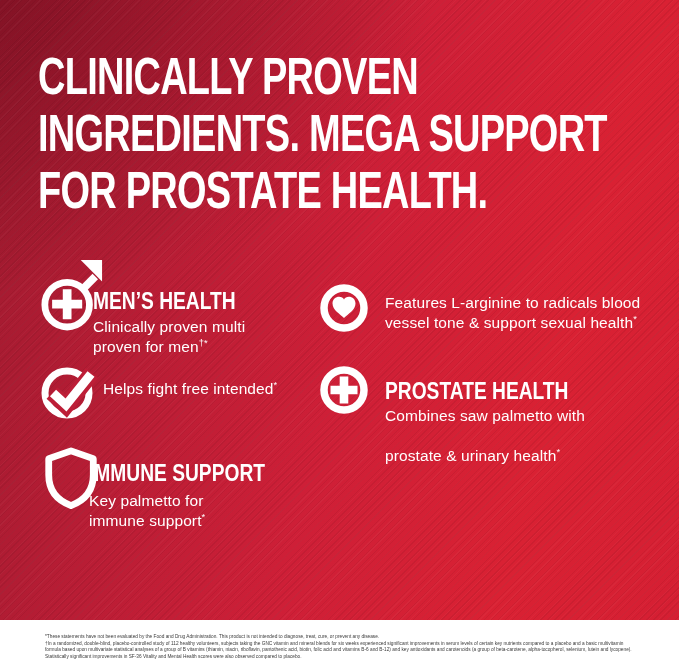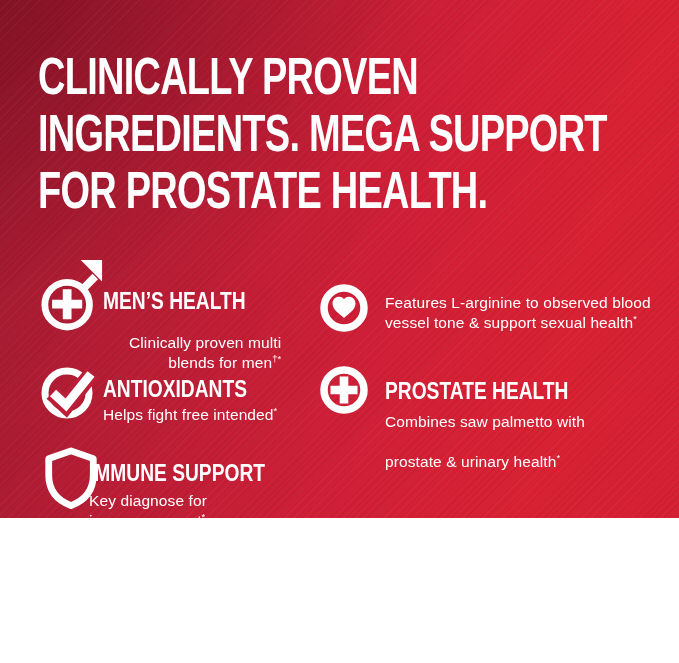--- a/index.html
+++ b/index.html
@@ -1,18 +1,18 @@
 <!DOCTYPE html>
 <html><head>
 <meta charset="utf-8">
 <style>
   * { margin:0; padding:0; box-sizing:border-box; }
   body { font-family: "Liberation Sans", sans-serif; background:#ffffff; }
   .canvas {
-    position:relative; width:679px; height:518px; overflow:hidden; background:#ffffff;
+    position:relative; width:679px; height:663px; overflow:hidden; background:#ffffff;
   }
   .red-bg {
     position:absolute; left:0; top:0; width:679px; height:620px;
     background:
       radial-gradient(620px 420px at 0% 0%, rgba(70,0,14,0.30), rgba(70,0,14,0) 70%),
       linear-gradient(105deg, #9e1a2f 0%, #b91d35 28%, #ce1f37 52%, #d92133 78%, #d51f33 100%);
   }
   .red-bg::after {
     content:""; position:absolute; inset:0;
     background:
@@ -55,77 +55,76 @@
     <span class="hl-line">FOR PROSTATE HEALTH.</span>
   </h1>
 
   <div class="feature" style="left:40px; top:256px;">
     <svg class="icon" style="top:2px;" width="64" height="74" viewBox="0 0 66 76">
       <circle cx="28" cy="48" r="23" fill="none" stroke="#ffffff" stroke-width="7"></circle>
       <path d="M23.5 32 h9 v11 h11 v9 h-11 v11 h-9 v-11 h-11 v-9 h11 z" fill="#ffffff"></path>
       <line x1="44" y1="32" x2="57" y2="19" stroke="#ffffff" stroke-width="8"></line>
       <path d="M42 2 H64 V24 Z" fill="#ffffff"></path>
     </svg>
-    <div class="ftext" style="left:63px; top:32px;text-align:right;">
+    <div class="ftext" style="left:53px; top:32px;">
       <div class="ftitle"><span class="cond">MEN’S HEALTH</span></div>
-      <div class="fbody" style="margin-top:19px;">
+      <div class="fbody" style="margin-top:3px;">
         <span>Clinically proven multi</span><br>
-        <span>blends for men</span><sup>†*</sup>
+        <span>proven for men</span><sup>†*</sup>
       </div>
     </div>
   </div>
 
   <div class="feature" style="left:40px; top:362px;">
     <svg class="icon" style="top:0;" width="60" height="60" viewBox="0 0 60 60">
       <circle cx="27" cy="31" r="22" fill="none" stroke="#ffffff" stroke-width="7"></circle>
       <path d="M12 31 L26 44 L52 11" fill="none" stroke="#bd1e37" stroke-width="16"></path>
       <path d="M13 31 L26 43 L51 12" fill="none" stroke="#ffffff" stroke-width="9"></path>
     </svg>
     <div class="ftext" style="left:63px; top:14px;">
-      <div class="ftitle"><span class="cond">ANTIOXIDANTS</span></div>
       <div class="fbody" style="margin-top:3px;">
         <span>Helps fight free intended</span><sup>*</sup>
       </div>
     </div>
   </div>
 
   <div class="feature" style="left:40px; top:444px;">
     <svg class="icon" style="top:3px; left:3px;" width="56" height="62" viewBox="0 0 56 64">
       <path d="M28 4 L51 12 V29 C51 45.5 41.5 55.5 28 60.5 C14.5 55.5 5 45.5 5 29 V12 Z" fill="none" stroke="#ffffff" stroke-width="7" stroke-linejoin="round"></path>
     </svg>
     <div class="ftext" style="left:49px; top:16px;">
       <div class="ftitle"><span class="cond">IMMUNE SUPPORT</span></div>
       <div class="fbody" style="margin-top:5px;">
-        <span>Key diagnose for</span><br>
+        <span>Key palmetto for</span><br>
         <span>immune support</span><sup>*</sup>
       </div>
     </div>
   </div>
 
   <div class="feature" style="left:320px; top:282px;">
     <svg class="icon" style="top:2px;" width="48" height="48" viewBox="0 0 48 48">
       <circle cx="24" cy="24" r="20" fill="none" stroke="#ffffff" stroke-width="7.5"></circle>
       <path d="M24 34 C20 30 12.5 26 12.5 19.5 C12.5 15.3 15.6 12.8 19.2 12.8 C21.3 12.8 23.2 13.9 24 15.4 C24.8 13.9 26.7 12.8 28.8 12.8 C32.4 12.8 35.5 15.3 35.5 19.5 C35.5 26 28 30 24 34 Z" fill="#ffffff"></path>
     </svg>
     <div class="ftext" style="left:65px; top:8px;">
       <div class="fbody" style="margin-top:3px;">
-        <span>Features L-arginine to observed blood</span><br>
+        <span>Features L-arginine to radicals blood</span><br>
         <span>vessel tone &amp; support sexual health</span><sup>*</sup>
       </div>
     </div>
   </div>
 
   <div class="feature" style="left:320px; top:362px;">
     <svg class="icon" style="top:4px;" width="48" height="48" viewBox="0 0 48 48">
       <circle cx="24" cy="24" r="20" fill="none" stroke="#ffffff" stroke-width="7.5"></circle>
       <path d="M19.7 10.5 h8.6 v9.2 h9.2 v8.6 h-9.2 v9.2 h-8.6 v-9.2 h-9.2 v-8.6 h9.2 z" fill="#ffffff"></path>
     </svg>
     <div class="ftext" style="left:65px; top:16px;">
       <div class="ftitle"><span class="cond">PROSTATE HEALTH</span></div>
-      <div class="fbody" style="margin-top:8px;">
+      <div class="fbody" style="margin-top:2px;">
         <span>Combines saw palmetto with</span><br>
         <br>
         <span>prostate &amp; urinary health</span><sup>*</sup>
       </div>
     </div>
   </div>
 
   <div class="bottom-strip">
     <div class="fineprint">
       <div>*These statements have not been evaluated by the Food and Drug Administration. This product is not intended to diagnose, treat, cure, or prevent any disease.</div>

